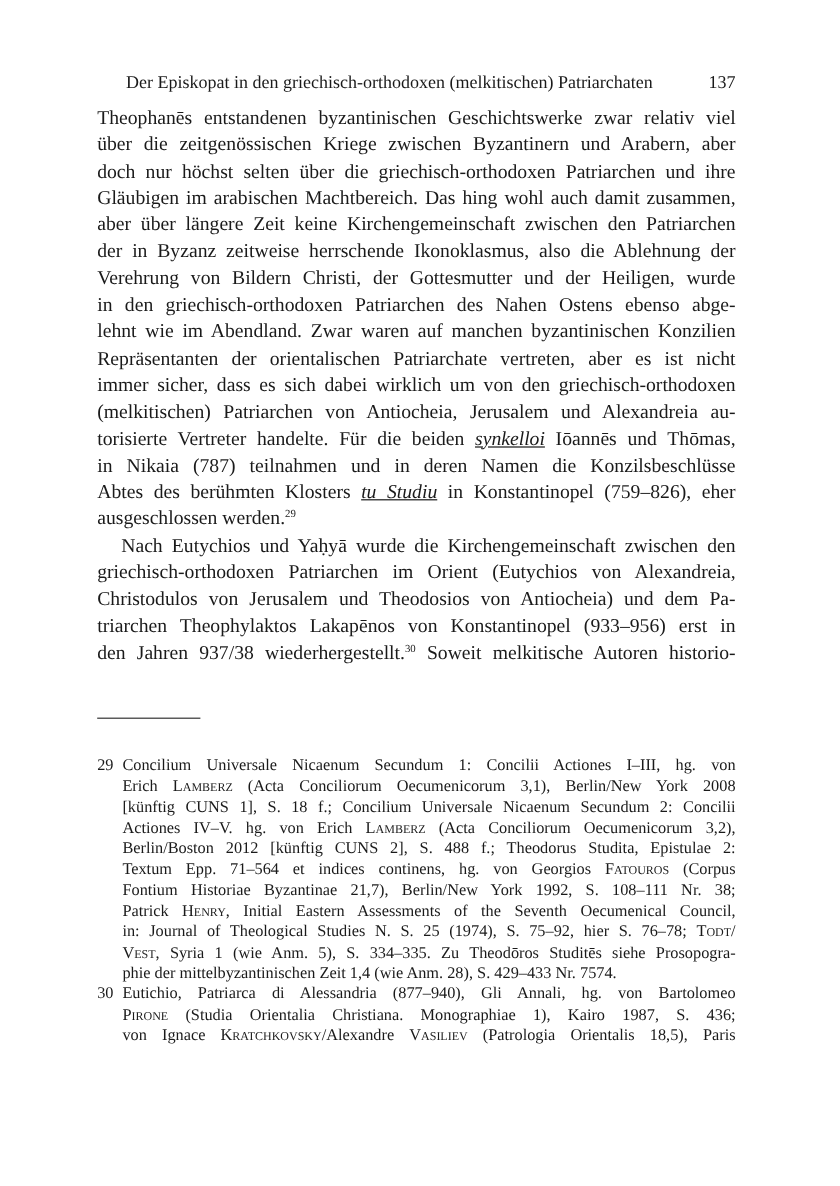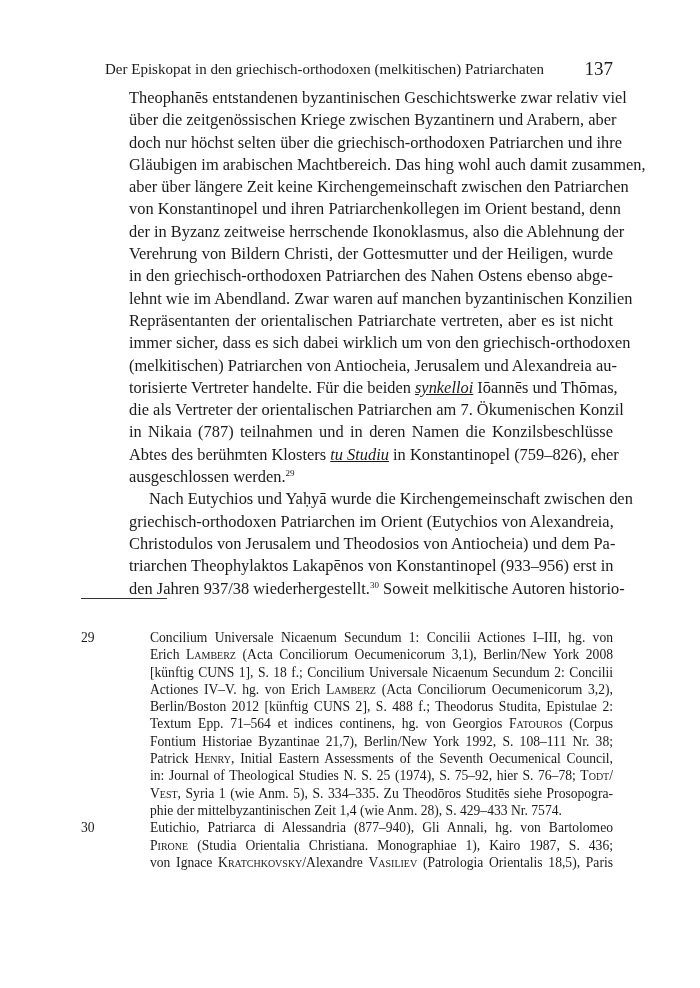--- a/index.html
+++ b/index.html
@@ -1,23 +1,23 @@
 <!DOCTYPE html>
 <html><head>
 <meta charset="utf-8">
 <style>
   html, body { margin: 0; padding: 0; background: #ffffff; }
   body { width: 700px; height: 988px; position: relative; overflow: hidden; color: #1a1a1a;
          font-family: "Liberation Serif", "DejaVu Serif", serif; }
   .page { position: absolute; left: 0; top: 0; width: 604px; height: 988px; }
   .running-head { position: absolute; left: 81px; width: 532px; top: 59px; font-size: 15px; line-height: 20px; }
   .running-head .title { position: absolute; left: 24px; top: 0; }
-  .running-head .folio { position: absolute; right: 0; top: 0; font-size: 19px; }
+  .running-head .folio { position: absolute; right: 0; top: 0; font-size: 15px; }
   .body { position: absolute; left: 81px; width: 532px; top: 87px; font-size: 16.4px; line-height: 22.3px; }
-  .line { display: block; white-space: nowrap; text-align: justify; text-align-last: justify; height: 22.3px; margin-left: 48px; }
+  .line { display: block; white-space: nowrap; text-align: justify; text-align-last: justify; height: 22.3px; }
   .line.last { text-align-last: left; }
   .indent { padding-left: 20px; }
   sup { font-size: 9px; vertical-align: 6px; line-height: 0; }
   .rule { position: absolute; left: 81px; top: 598px; width: 86px; height: 0; border-top: 1px solid #333; }
   .notes { position: absolute; left: 81px; width: 532px; top: 629px; font-size: 13.6px; line-height: 17.3px; }
   .note { position: relative; padding-left: 21px; }
   .note .num { position: absolute; left: 0; top: 0; }
   .note .line { height: 17.3px; }
   .sc { font-variant: small-caps; }
   i { font-style: italic; text-decoration: underline; }
@@ -31,30 +31,28 @@
     <span class="title">Der Episkopat in den griechisch-orthodoxen (melkitischen) Patriarchaten</span>
     <span class="folio">137</span>
   </div>
 
   <div class="body">
     <span class="line">Theophanēs entstandenen byzantinischen Geschichtswerke zwar relativ viel</span>
     <span class="line">über die zeitgenössischen Kriege zwischen Byzantinern und Arabern, aber</span>
     <span class="line">doch nur höchst selten über die griechisch-orthodoxen Patriarchen und ihre</span>
     <span class="line">Gläubigen im arabischen Machtbereich. Das hing wohl auch damit zusammen,</span>
     <span class="line">aber über längere Zeit keine Kirchengemeinschaft zwischen den Patriarchen</span>
-    <span class="line">von Konstantinopel und ihren Patriarchenkollegen im Orient bestand, denn</span>
     <span class="line">der in Byzanz zeitweise herrschende Ikonoklasmus, also die Ablehnung der</span>
     <span class="line">Verehrung von Bildern Christi, der Gottesmutter und der Heiligen, wurde</span>
     <span class="line">in den griechisch-orthodoxen Patriarchen des Nahen Ostens ebenso abge-</span>
     <span class="line">lehnt wie im Abendland. Zwar waren auf manchen byzantinischen Konzilien</span>
     <span class="line">Repräsentanten der orientalischen Patriarchate vertreten, aber es ist nicht</span>
     <span class="line">immer sicher, dass es sich dabei wirklich um von den griechisch-orthodoxen</span>
     <span class="line">(melkitischen) Patriarchen von Antiocheia, Jerusalem und Alexandreia au-</span>
     <span class="line"><span>torisierte Vertreter handelte. Für die beiden </span><i>synkelloi</i><span> Iōannēs und Thōmas,</span></span>
-    <span class="line">die als Vertreter der orientalischen Patriarchen am 7. Ökumenischen Konzil</span>
     <span class="line">in Nikaia (787) teilnahmen und in deren Namen die Konzilsbeschlüsse</span>
     <span class="line"><span>Abtes des berühmten Klosters </span><i>tu Studiu</i><span> in Konstantinopel (759–826), eher</span></span>
     <span class="line last"><span>ausgeschlossen werden.</span><sup>29</sup></span>
     <span class="line indent">Nach Eutychios und Yaḥyā wurde die Kirchengemeinschaft zwischen den</span>
     <span class="line">griechisch-orthodoxen Patriarchen im Orient (Eutychios von Alexandreia,</span>
     <span class="line">Christodulos von Jerusalem und Theodosios von Antiocheia) und dem Pa-</span>
     <span class="line">triarchen Theophylaktos Lakapēnos von Konstantinopel (933–956) erst in</span>
     <span class="line"><span>den Jahren 937/38 wiederhergestellt.</span><sup>30</sup><span> Soweit melkitische Autoren historio-</span></span>
   </div>
 

